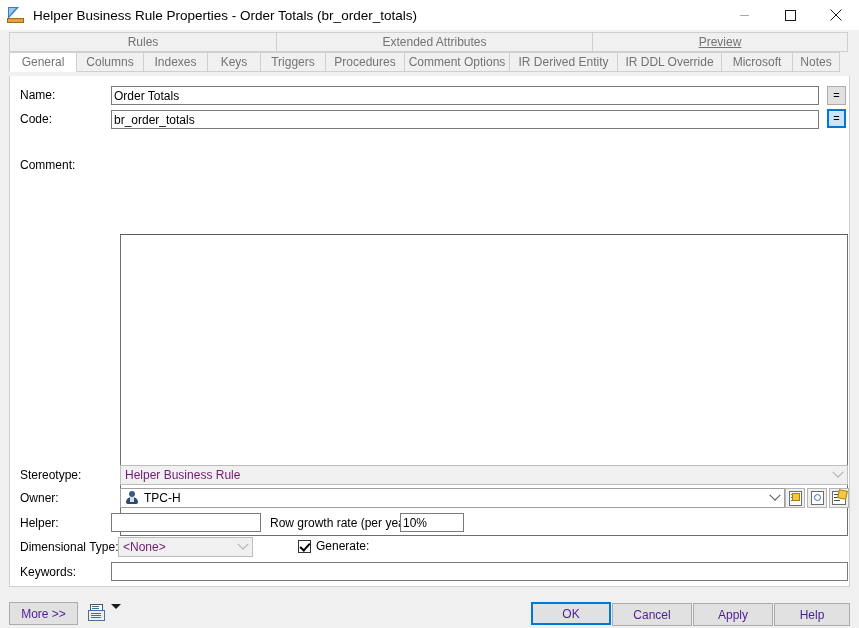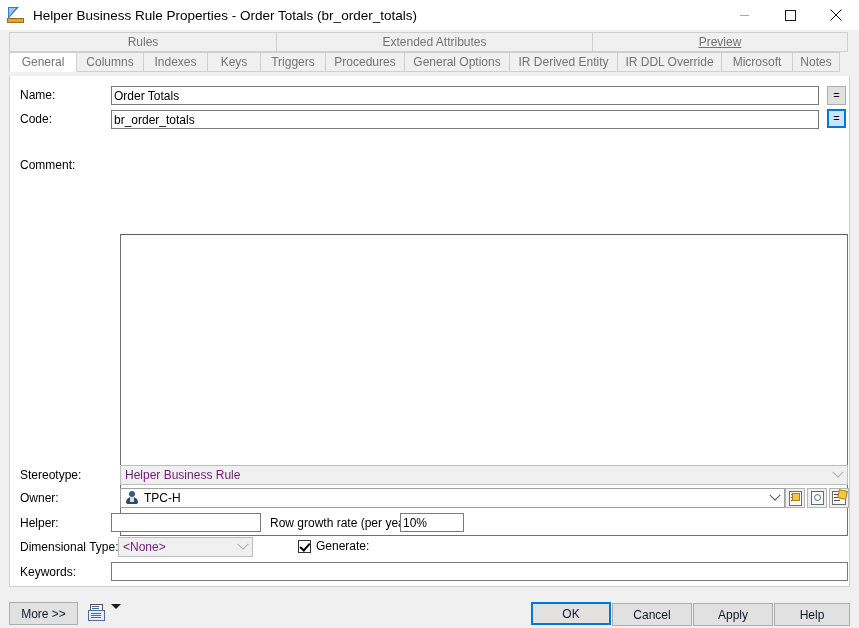--- a/index.html
+++ b/index.html
@@ -322,21 +322,21 @@
     position: absolute;
     left: 0;
     top: 592px;
     width: 859px;
     height: 36px;
     background: #f0f0f0;
   }
   .btn {
     font-family: "Liberation Sans", sans-serif;
     font-size: 12px;
-    color: #0f172a;
+    color: #4c1d95;
     background: #e1e1e1;
     border: 1px solid #adadad;
     box-sizing: border-box;
     height: 23px;
     display: flex;
     align-items: center;
     justify-content: center;
     padding: 0;
   }
   .btn.default {
@@ -410,21 +410,21 @@
       <div class="tab" style="width: 317px;">Extended Attributes</div>
       <div class="tab" style="width: 256px; text-decoration: underline;">Preview</div>
     </div>
   <div class="tabrow bottom" id="tabrow-bottom">
       <div class="tab selected" style="width: 68px;">General</div>
       <div class="tab" style="width: 68px;">Columns</div>
       <div class="tab" style="width: 65px;">Indexes</div>
       <div class="tab" style="width: 54px;">Keys</div>
       <div class="tab" style="width: 66px;">Triggers</div>
       <div class="tab" style="width: 80px;">Procedures</div>
-      <div class="tab" style="width: 106px;">General Options</div>
+      <div class="tab" style="width: 106px;">Comment Options</div>
       <div class="tab" style="width: 109px;">IR Derived Entity</div>
       <div class="tab" style="width: 105px;">IR DDL Override</div>
       <div class="tab" style="width: 72px;">Microsoft</div>
       <div class="tab" style="width: 48px;">Notes</div>
     </div>
 </div>
 
 <div class="panel">
 
   <div class="row" style="left:10px; top:12px;">

